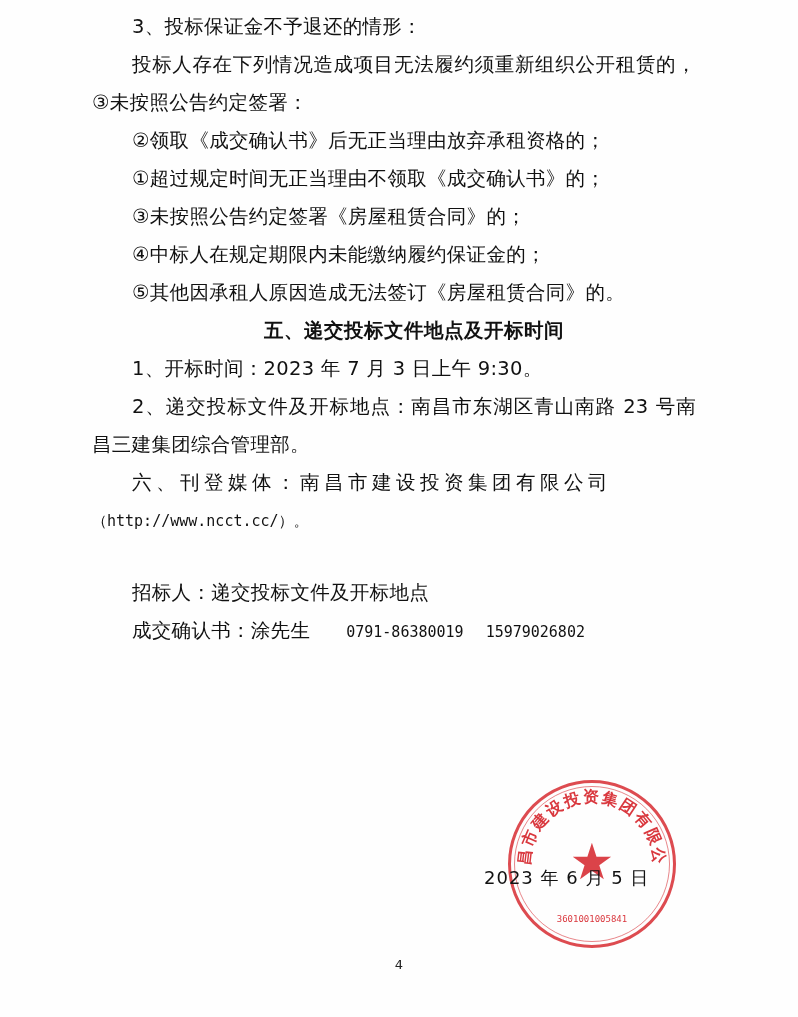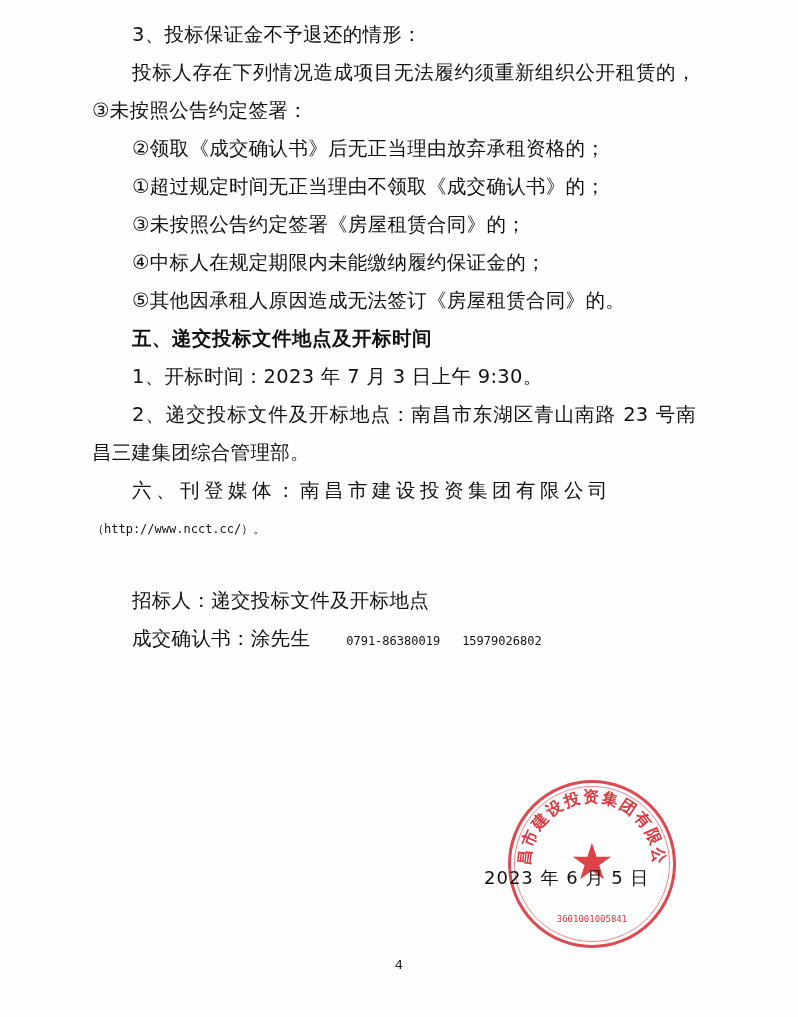--- a/index.html
+++ b/index.html
@@ -14,21 +14,20 @@
     background: #fefefe;
     font-family: "DejaVu Sans", "Liberation Sans", sans-serif;
     color: #111111;
     overflow: hidden;
   }
   .content {
     position: absolute;
     left: 92px;
     top: 8px;
     width: 604px;
-    margin-top: 8px;
   }
   .para {
     font-size: 19.5px;
     line-height: 38px;
     letter-spacing: 0.3px;
     margin: 0;
     text-align: justify;
     text-justify: inter-ideograph;
   }
   .indent2 {
@@ -37,27 +36,28 @@
   .bold {
     font-weight: normal;
   }
   .heading {
     font-size: 19.5px;
     line-height: 38px;
     font-weight: bold;
     text-indent: 40px;
     margin: 0;
     letter-spacing: 0.5px;
+    text-align: center;
   }
   .spaced {
     letter-spacing: 4.5px;
   }
   .mono {
     font-family: "DejaVu Sans Mono", "Liberation Mono", monospace;
-    font-size: 12px;
+    font-size: 15px;
     letter-spacing: 0px;
   }
   .gap-block {
     height: 34px;
   }
   .contact {
     font-size: 19.5px;
     line-height: 38px;
     margin: 0;
     text-indent: 40px;

